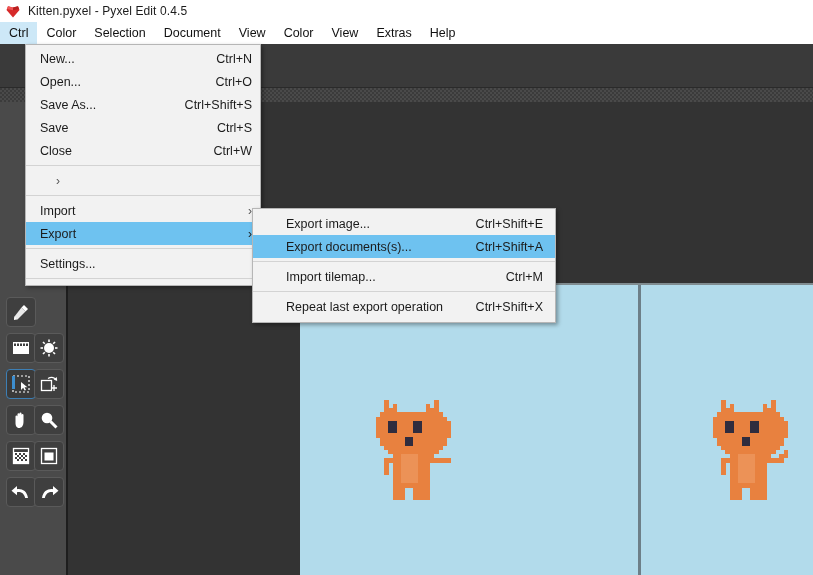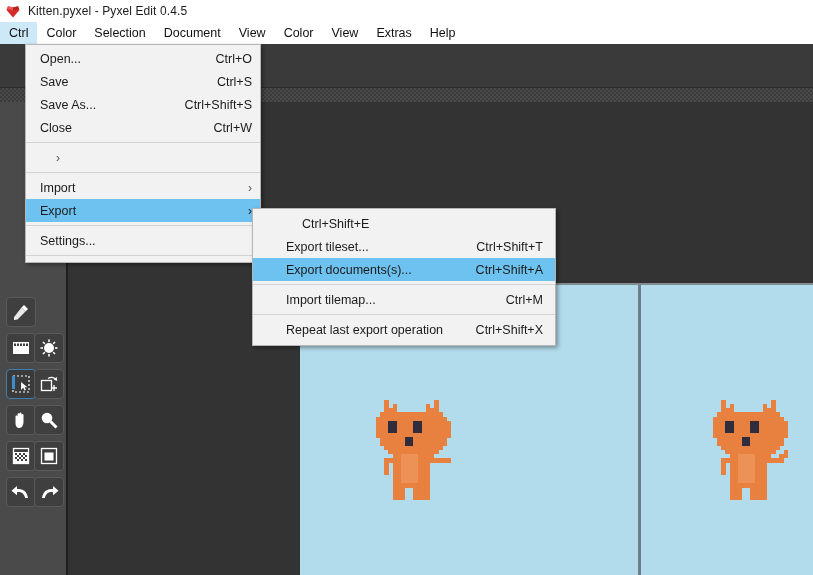--- a/index.html
+++ b/index.html
@@ -945,30 +945,34 @@
         <div class="px" style="left: 24.9px; top: 95.45px; width: 4.55px; height: 4.55px; background: rgb(232, 129, 63);"></div>
         <div class="px" style="left: 37.35px; top: 95.45px; width: 4.55px; height: 4.55px; background: rgb(232, 129, 63);"></div>
         <div class="px" style="left: 41.5px; top: 95.45px; width: 4.55px; height: 4.55px; background: rgb(232, 129, 63);"></div>
         <div class="px" style="left: 45.65px; top: 95.45px; width: 4.55px; height: 4.55px; background: rgb(232, 129, 63);"></div>
         <div class="px" style="left: 49.8px; top: 95.45px; width: 4.55px; height: 4.55px; background: rgb(232, 129, 63);"></div>
       </div>
   </div>
 
   <div id="file-menu">
     <div class="mi">
+      <span class="mi-label">New...</span>
+      <span class="mi-accel">Ctrl+N</span>
+    </div>
+    <div class="mi">
       <span class="mi-label">Open...</span>
       <span class="mi-accel">Ctrl+O</span>
+    </div>
+    <div class="mi">
+      <span class="mi-label">Save As...</span>
+      <span class="mi-accel">Ctrl+Shift+S</span>
     </div>
     <div class="mi">
       <span class="mi-label">Save</span>
       <span class="mi-accel">Ctrl+S</span>
-    </div>
-    <div class="mi">
-      <span class="mi-label">Save As...</span>
-      <span class="mi-accel">Ctrl+Shift+S</span>
     </div>
     <div class="mi">
       <span class="mi-label">Close</span>
       <span class="mi-accel">Ctrl+W</span>
     </div>
     <div class="msep"></div>
     <div class="mi">
       <span class="mi-sub">›</span>
     </div>
     <div class="msep"></div>
@@ -983,25 +987,22 @@
     <div class="msep"></div>
     <div class="mi">
       <span class="mi-label">Settings...</span>
       <span class="mi-accel"></span>
     </div>
     <div class="msep"></div>
   </div>
 
   <div id="export-submenu">
     <div class="mi">
+      <span class="mi-label">Export image...</span>
       <span class="mi-accel">Ctrl+Shift+E</span>
-    </div>
-    <div class="mi">
-      <span class="mi-label">Export tileset...</span>
-      <span class="mi-accel">Ctrl+Shift+T</span>
     </div>
     <div class="mi hl">
       <span class="mi-label">Export documents(s)...</span>
       <span class="mi-accel">Ctrl+Shift+A</span>
     </div>
     <div class="msep"></div>
     <div class="mi">
       <span class="mi-label">Import tilemap...</span>
       <span class="mi-accel">Ctrl+M</span>
     </div>

